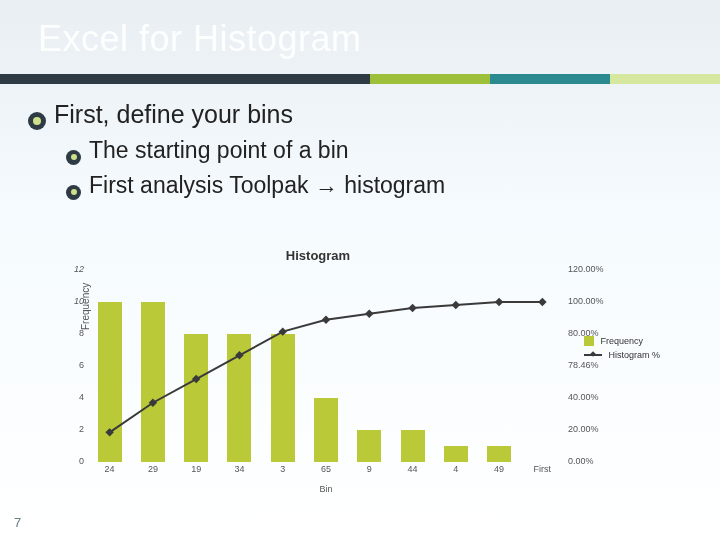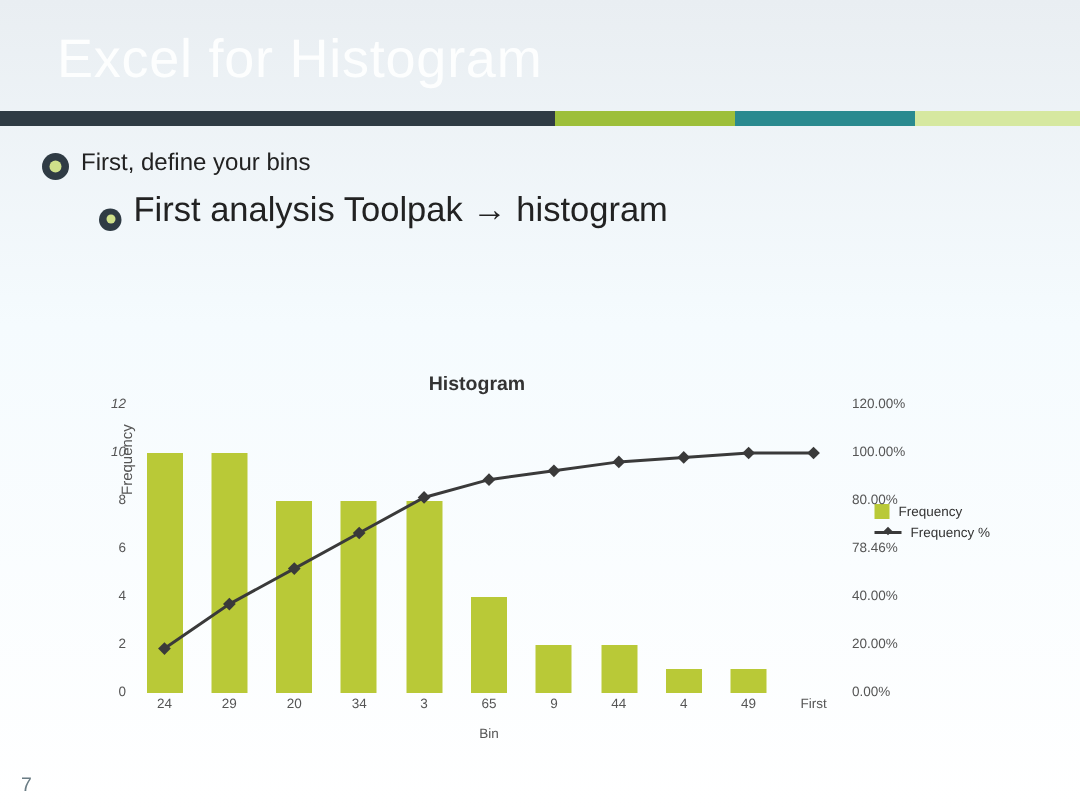--- a/index.html
+++ b/index.html
@@ -96,21 +96,21 @@
   .bullet-row.sub .bullet-mark {
     width: 15px;
     height: 15px;
     top: 2px;
   }
   .bullet-row.sub .bullet-mark::after {
     width: 6px;
     height: 6px;
   }
   .bullet-text {
-    font-size: 16px;
+    font-size: 25px;
     color: #222;
   }
   .bullet-row.sub .bullet-text {
     font-size: 23px;
   }
   .arrow {
     font-family: "Segoe UI Symbol", Arial, sans-serif;
   }
 
   .chart-wrap {
@@ -264,20 +264,24 @@
   <div class="bar">
     <div class="accent1"></div>
     <div class="accent2"></div>
     <div class="accent3"></div>
   </div>
 
   <div class="content">
     <div class="bullet-row">
       <span class="bullet-mark"></span>
       <span class="bullet-text">First, define your bins</span>
+    </div>
+    <div class="bullet-row sub">
+      <span class="bullet-mark"></span>
+      <span class="bullet-text">The starting point of a bin</span>
     </div>
     <div class="bullet-row sub">
       <span class="bullet-mark"></span>
       <span class="bullet-text">
         <span>First analysis Toolpak </span><span class="arrow">→</span><span> histogram</span>
       </span>
     </div>
   </div>
 
   <div class="chart-wrap">
@@ -338,41 +342,41 @@
           <rect x="235" y="46.77600000000001" width="6" height="6" transform="rotate(45 238 49.77600000000001)" class="marker"></rect>
           <rect x="278.27272727272725" y="40.855999999999995" width="6" height="6" transform="rotate(45 281.27272727272725 43.855999999999995)" class="marker"></rect>
           <rect x="321.54545454545456" y="34.920000000000016" width="6" height="6" transform="rotate(45 324.54545454545456 37.920000000000016)" class="marker"></rect>
           <rect x="364.8181818181818" y="31.95999999999998" width="6" height="6" transform="rotate(45 367.8181818181818 34.95999999999998)" class="marker"></rect>
           <rect x="408.0909090909091" y="29" width="6" height="6" transform="rotate(45 411.0909090909091 32)" class="marker"></rect>
           <rect x="451.3636363636364" y="29" width="6" height="6" transform="rotate(45 454.3636363636364 32)" class="marker"></rect>
         </svg>
       <div class="xticks" id="xticks">
           <div class="xtick" style="left: 21.6364px;">24</div>
           <div class="xtick" style="left: 64.9091px;">29</div>
-          <div class="xtick" style="left: 108.182px;">20</div>
+          <div class="xtick" style="left: 108.182px;">19</div>
           <div class="xtick" style="left: 151.455px;">34</div>
           <div class="xtick" style="left: 194.727px;">3</div>
           <div class="xtick" style="left: 238px;">65</div>
           <div class="xtick" style="left: 281.273px;">9</div>
           <div class="xtick" style="left: 324.545px;">44</div>
           <div class="xtick" style="left: 367.818px;">4</div>
           <div class="xtick" style="left: 411.091px;">49</div>
           <div class="xtick" style="left: 454.364px;">First</div>
         </div>
       <div class="xlabel-rot">Frequency</div>
       <div class="xlabel-bottom">Bin</div>
 
       <div class="legend">
         <div class="legend-row">
           <span class="lg-swatch"></span>
           <span>Frequency</span>
         </div>
         <div class="legend-row">
           <span class="lg-line"></span>
-          <span>Frequency %</span>
+          <span>Histogram %</span>
         </div>
       </div>
     <div class="ylabel" style="top: 186px;">0</div>
         <div class="ylabel2" style="top: 186px;">0.00%</div>
         <div class="ylabel" style="top: 154px;">2</div>
         <div class="ylabel2" style="top: 154px;">20.00%</div>
         <div class="ylabel" style="top: 122px;">4</div>
         <div class="ylabel2" style="top: 122px;">40.00%</div>
         <div class="ylabel" style="top: 90px;">6</div>
         <div class="ylabel2" style="top: 90px;">78.46%</div>

